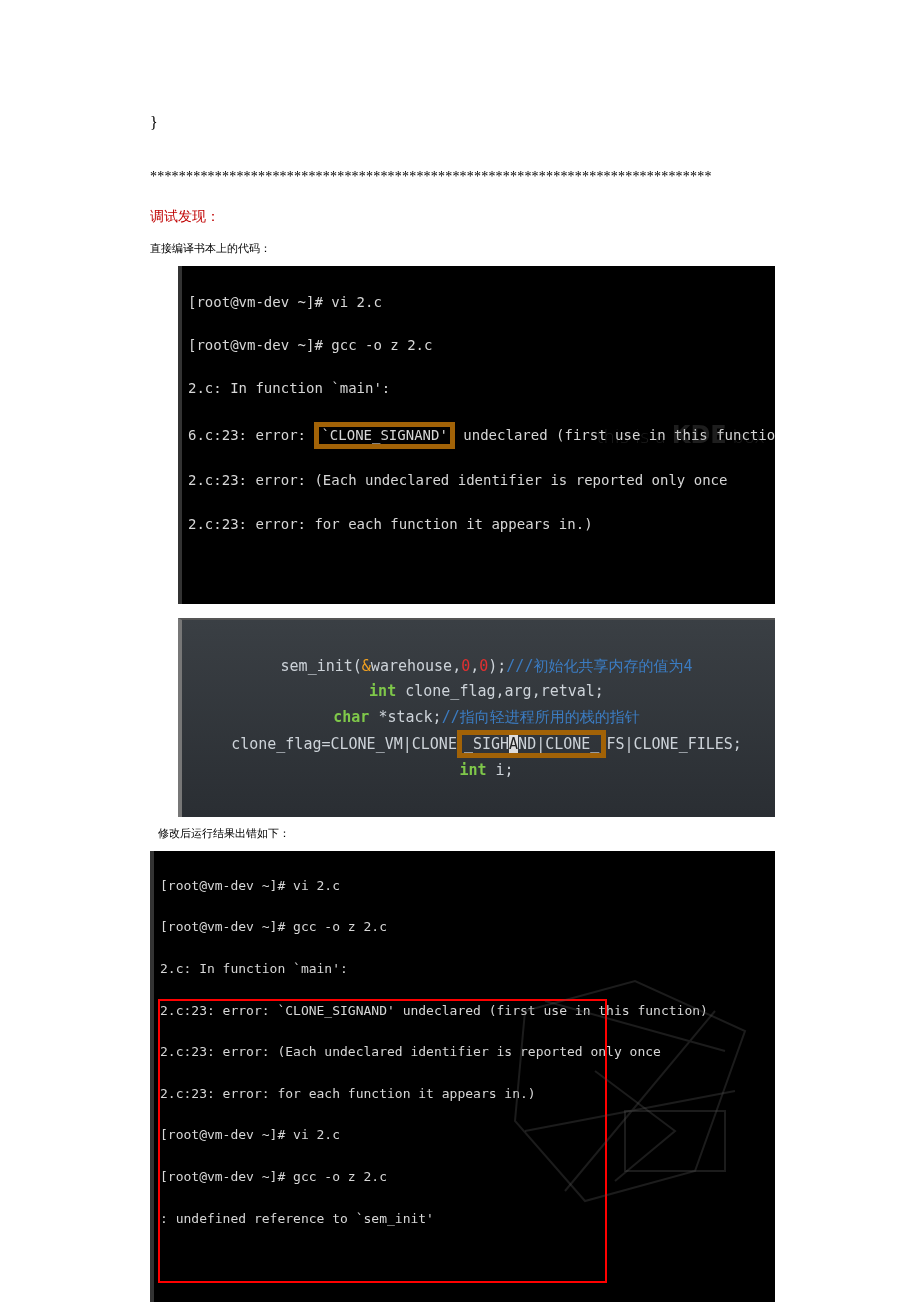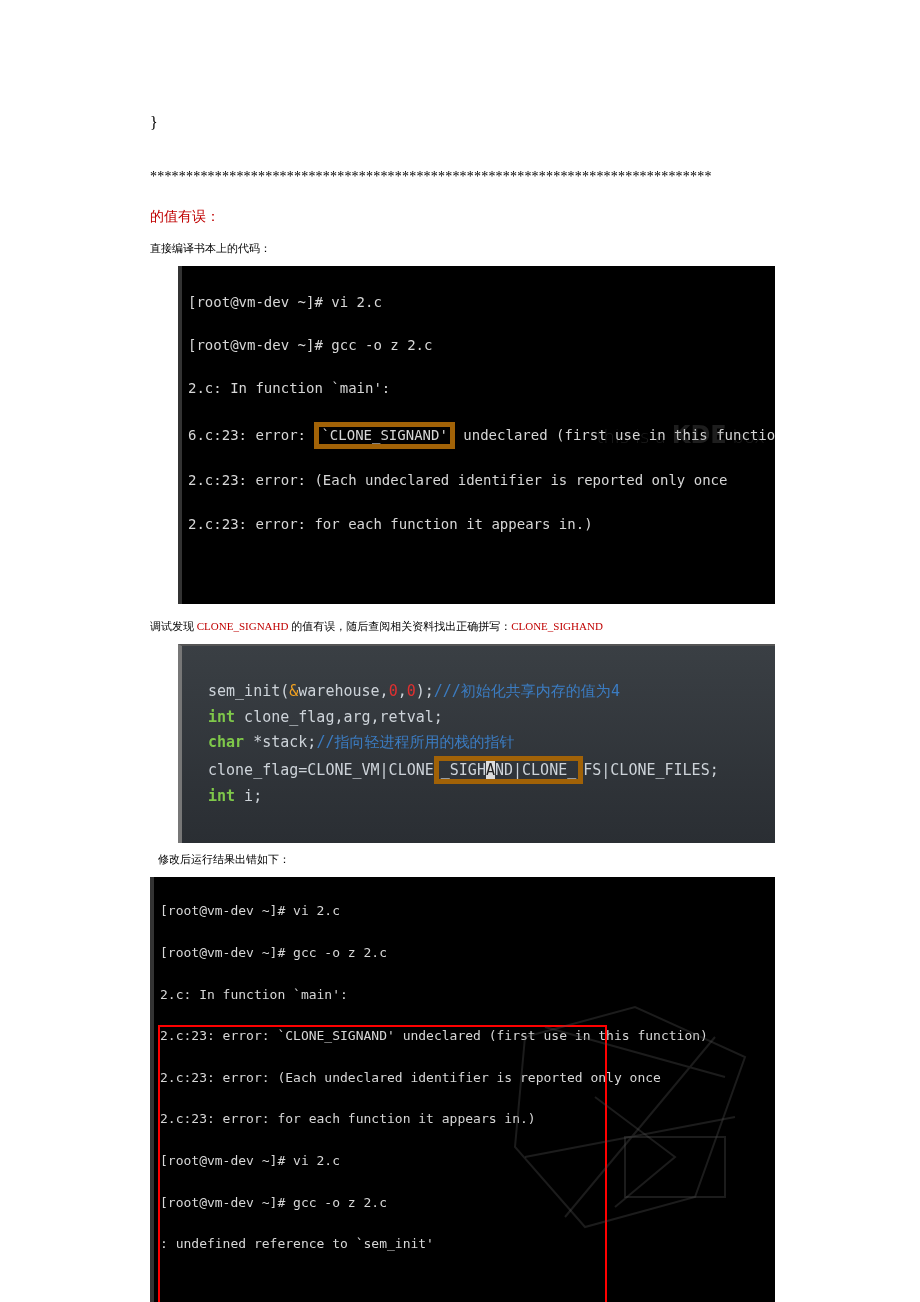--- a/index.html
+++ b/index.html
@@ -90,20 +90,21 @@
     font-family: "Consolas", "DejaVu Sans Mono", monospace;
     font-size: 15px;
     line-height: 1.7;
     padding: 8px 10px 8px 26px;
     border-left: 4px solid #777;
     border-top: 2px solid #555;
     margin: 4px 0 2px 28px;
     position: relative;
     white-space: pre;
     overflow: hidden;
+    text-align: center;
   }
   .kw { color: #7fc84a; font-weight: bold; }
   .amp { color: #f0a020; }
   .comment { color: #3b7cc2; }
   .num-red { color: #e03030; }
   .red-text { color: #c00000; font-family: "Times New Roman", serif; }
   .full-term {
     margin-left: 0;
     font-size: 13px;
     line-height: 1.6;
@@ -118,39 +119,36 @@
 </style>
 </head>
 <body>
 
 <div class="page">
 
   <div class="curly">}</div>
 
   <div class="stars">******************************************************************************</div>
 
-  <div class="section-title">的值有误：</div>
+  <div class="section-title">调试发现：</div>
 
   <div class="para indented">直接编译书本上的代码：</div>
 
   <div class="terminal">
 <span class="line">[root@vm-dev ~]# vi 2.c</span>
 <span class="line">[root@vm-dev ~]# gcc -o z 2.c</span>
 <span class="line">2.c: In function `main':</span>
 <span class="line"><span>6.c:23: error: </span><span class="red-box">`CLONE_SIGNAND'</span><span> undeclared (first use in this function)</span></span>
 <span class="line">2.c:23: error: (Each undeclared identifier is reported only once</span>
 <span class="line">2.c:23: error: for each function it appears in.)</span>
     <div class="watermark">
       <span>this is a </span><span class="kde">KDE</span><span> box</span>
     </div>
   </div>
 
-  <div class="para indented">
-    <span>调试发现</span><span class="red-text"> CLONE_SIGNAHD </span><span>的值有误，随后查阅相关资料找出正确拼写：</span><span class="red-text">CLONE_SIGHAND</span>
-  </div>
 
   <div class="code-editor">
 <span class="line"><span>sem_init(</span><span class="amp">&amp;</span><span>warehouse,</span><span class="num-red">0</span><span>,</span><span class="num-red">0</span><span>);</span><span class="comment">///初始化共享内存的值为</span><span class="comment">4</span></span>
 <span class="line"><span class="kw">int</span><span> clone_flag,arg,retval;</span></span>
 <span class="line"><span class="kw">char</span><span> *stack;</span><span class="comment">//指向轻进程所用的栈的指针</span></span>
 <span class="line"><span>clone_flag=CLONE_VM|CLONE</span><span class="red-box"><span>_SIGH</span><span style="background:#ddd;color:#222">A</span><span>ND|CLONE_</span></span><span>FS|CLONE_FILES;</span></span>
 <span class="line"><span class="kw">int</span><span> i;</span></span>
   </div>
 
   <div class="para" style="margin-left:8px">修改后运行结果出错如下：</div>

